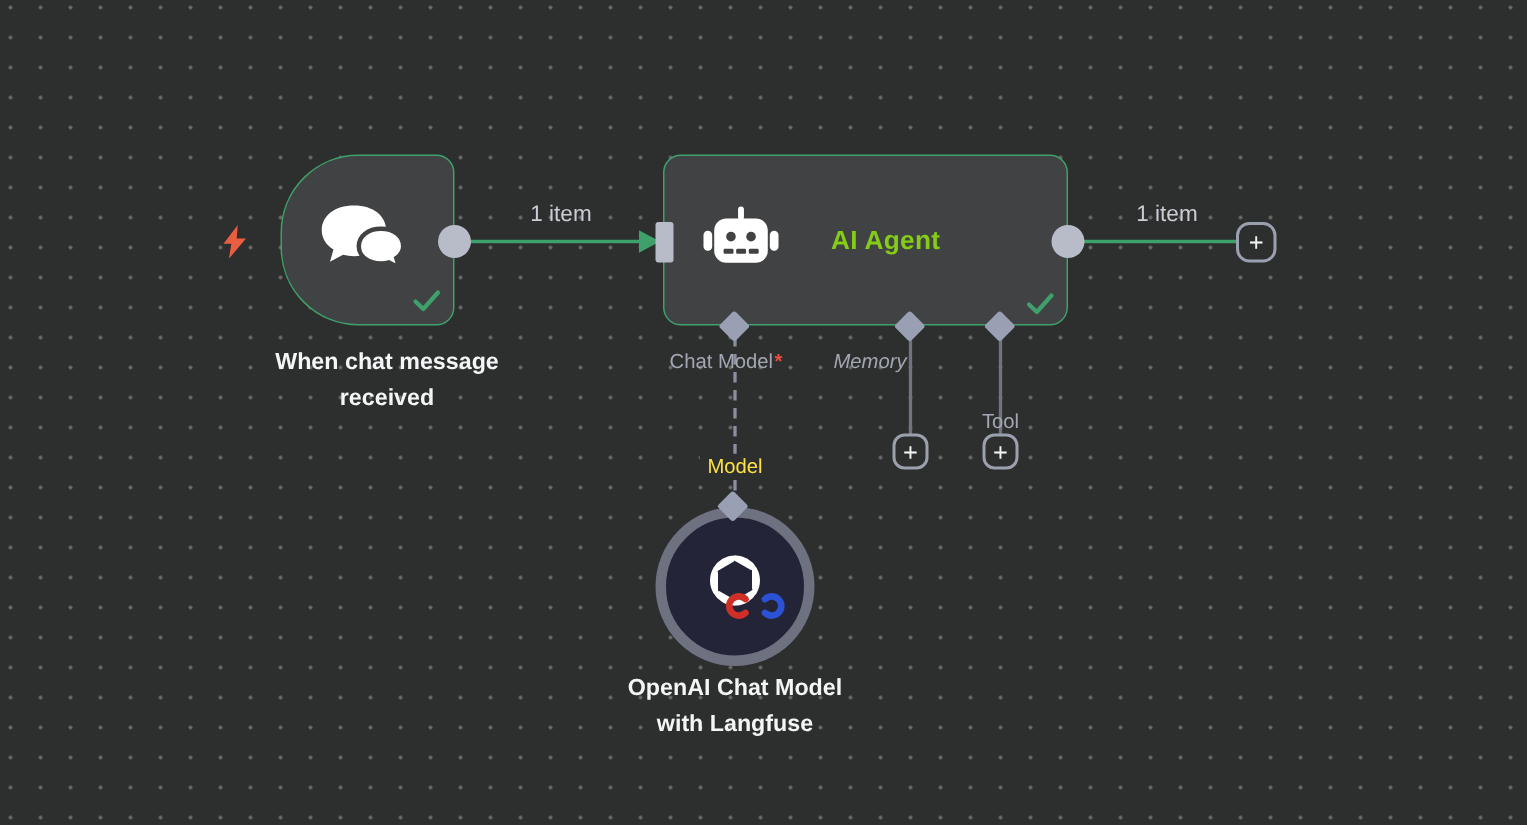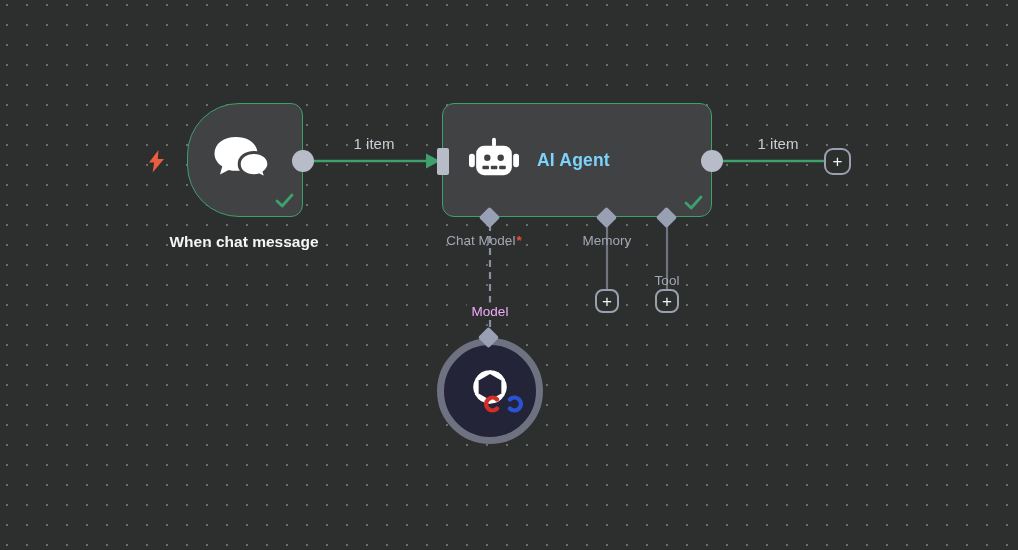--- a/index.html
+++ b/index.html
@@ -9,54 +9,54 @@
     background-image:radial-gradient(#6d6d6d 1px, transparent 1.4px);
     background-size:20px 20px;background-position:17px 15px;
   }
   svg{display:block}
   .conn-layer{position:absolute;left:0;top:0;z-index:1}
   .node{position:absolute;background:#414244;border:1.8px solid #3ea06b;box-sizing:border-box;z-index:2}
   .node-trigger{left:187px;top:103px;width:116px;height:114px;border-radius:52px 12px 12px 52px;}
   .node-agent{left:442px;top:103px;width:270px;height:114px;border-radius:12px;display:flex;align-items:center;}
   .trigger-icon{position:absolute;left:24px;top:32px;}
   .agent-icon{margin-left:22px;}
-  .agent-title{margin-left:14px;color:#7dd3fc;font-size:17.5px;font-weight:700;letter-spacing:.2px;}
+  .agent-title{margin-left:31px;color:#84cc16;font-size:17.5px;font-weight:700;letter-spacing:.2px;}
   .check{position:absolute;}
   .check-trigger{right:8px;bottom:8px;}
   .check-agent{right:8px;bottom:6px;}
   .bolt{position:absolute;left:148px;top:150px;z-index:2;}
   .endpoint-circle{position:absolute;width:22px;height:22px;border-radius:50%;background:#b8bcc9;z-index:3;}
   .ep-trigger-out{left:292px;top:150px;}
   .ep-agent-out{left:701px;top:150px;}
   .input-slot{position:absolute;left:437px;top:148px;width:12px;height:27px;background:#b8bcc9;border-radius:2px;z-index:3;}
   .diamond{position:absolute;width:15px;height:15px;background:#9aa0b4;transform:rotate(45deg);border-radius:2px;z-index:3;}
   .d-chatmodel{left:482px;top:210px;}
   .d-memory{left:599px;top:210px;}
   .d-tool{left:659px;top:210px;}
   .d-model-top{left:481px;top:330px;}
   .item-label{position:absolute;transform:translate(-50%,-50%);color:#cbcdd5;font-size:15px;z-index:2;white-space:nowrap;}
   .il-in{left:374px;top:143px;}
   .il-out{left:778px;top:143px;}
   .port-label{position:absolute;transform:translateX(-50%);color:#a2a7b2;font-size:13.5px;z-index:2;white-space:nowrap;}
   .pl-chatmodel{left:484px;top:233px;}
-  .pl-memory{left:607px;top:233px;}
+  .pl-memory{left:580px;top:233px;font-style:italic;}
   .pl-tool{left:667px;top:233px;margin-top:40px;}
   .req{color:#ef4b3f;font-weight:700;margin-left:1px;}
   .model-link-label{position:absolute;left:490px;top:311px;transform:translate(-50%,-50%);
-    color:#f0abfc;font-size:13.5px;background:#2d2e2e;padding:1px 5px;z-index:3;white-space:nowrap;}
+    color:#fde047;font-size:13.5px;background:#2d2e2e;padding:1px 5px;z-index:3;white-space:nowrap;}
   .plus-btn{position:absolute;box-sizing:border-box;border:2px solid #9aa0ad;border-radius:8px;
     background:#2d2e2e;color:#f2f3f5;display:flex;align-items:center;justify-content:center;
     font-size:17px;font-weight:400;line-height:1;z-index:3;cursor:pointer;}
   .pb-memory{left:595px;top:289px;width:24px;height:24px;}
   .pb-tool{left:655px;top:289px;width:24px;height:24px;}
   .pb-out{left:824px;top:148px;width:27px;height:27px;border-radius:9px;}
   .node-round{position:absolute;left:437px;top:338px;width:106px;height:106px;box-sizing:border-box;
     border:7px solid #6e7280;border-radius:50%;background:#242438;z-index:2;display:flex;align-items:center;justify-content:center;}
   .node-label{position:absolute;color:#f4f5f6;font-size:15.5px;font-weight:700;text-align:center;line-height:24px;z-index:2;}
-  .lbl-trigger{left:124px;top:230px;width:240px;}
+  .lbl-trigger{left:138px;top:230px;width:240px;}
   .lbl-openai{left:370px;top:447px;width:240px;}
 </style>
 </head>
 <body>
 
 <div class="canvas">
 
   <svg class="conn-layer" width="1018" height="550" viewBox="0 0 1018 550">
     <g>
       <path d="M303 161 H426" stroke="#3ea06b" stroke-width="2.4" fill="none"></path>
@@ -82,20 +82,21 @@
       </svg>
     </span>
     <span class="check check-trigger">
       <svg width="19" height="15" viewBox="0 0 19 15">
         <path d="M2 8 L7.2 13 L17 2" stroke="#3ea06b" stroke-width="2.8" fill="none" stroke-linecap="round" stroke-linejoin="round"></path>
       </svg>
     </span>
   </div>
   <div class="node-label lbl-trigger">
     <div>When chat message</div>
+    <div>received</div>
   </div>
 
   <div class="node node-agent">
     <span class="agent-icon">
       <svg width="58" height="50" viewBox="0 0 64 56">
         <rect x="29.8" y="3" width="4.4" height="10" rx="2.2" fill="#ffffff"></rect>
         <rect x="12" y="12" width="40" height="33" rx="9" fill="#ffffff"></rect>
         <rect x="4" y="21" width="6.5" height="15" rx="3.2" fill="#ffffff"></rect>
         <rect x="53.5" y="21" width="6.5" height="15" rx="3.2" fill="#ffffff"></rect>
         <circle cx="24.5" cy="25.5" r="3.6" fill="#414244"></circle>
@@ -149,14 +150,18 @@
         <path d="M 0 -15 A 15 15 0 0 1 13 -7.5 L 13 6" transform="rotate(180)"></path>
         <path d="M 0 -15 A 15 15 0 0 1 13 -7.5 L 13 6" transform="rotate(240)"></path>
         <path d="M 0 -15 A 15 15 0 0 1 13 -7.5 L 13 6" transform="rotate(300)"></path>
       </g>
       <g transform="translate(55,59)">
         <path d="M -2 -4.6 A 6.4 6.4 0 1 0 -2 4.6" stroke="#cf2f26" stroke-width="4.4" fill="none" stroke-linecap="round"></path>
         <path d="M 2 -4.6 A 6.4 6.4 0 1 1 2 4.6" transform="translate(9,0)" stroke="#2b52d4" stroke-width="4.4" fill="none" stroke-linecap="round"></path>
       </g>
     </svg>
   </div>
+  <div class="node-label lbl-openai">
+    <div>OpenAI Chat Model</div>
+    <div>with Langfuse</div>
+  </div>
 
 </div>
 
 </body></html>

